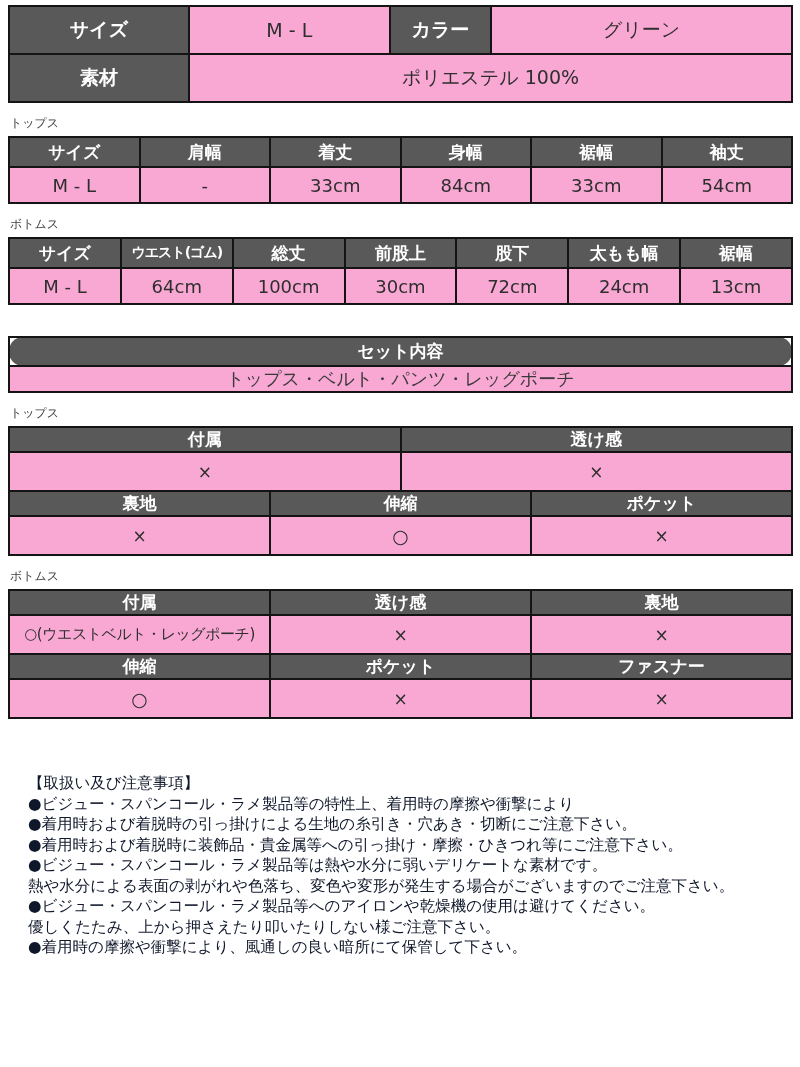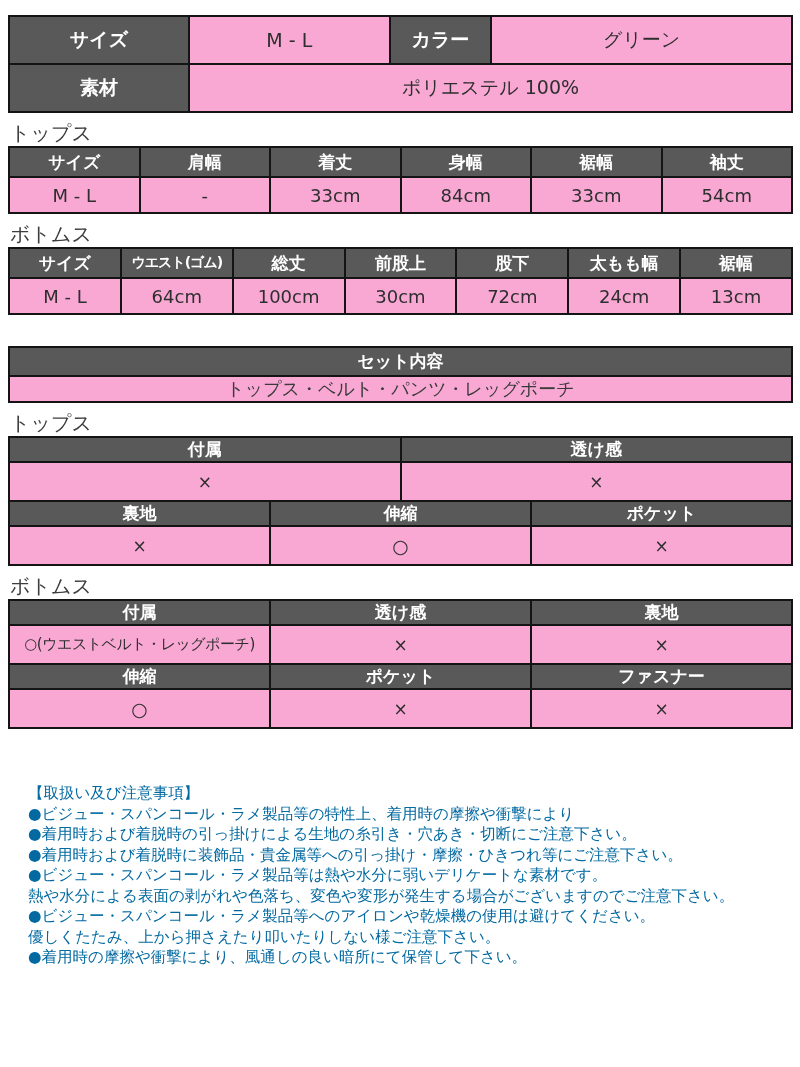--- a/index.html
+++ b/index.html
@@ -3,21 +3,21 @@
 <meta charset="utf-8">
 <style>
   * { margin: 0; padding: 0; box-sizing: border-box; }
   html, body { background: #ffffff; }
   body {
     width: 800px; height: 1067px;
     font-family: "DejaVu Sans", "Liberation Sans", sans-serif;
     color: #2e2e2e;
     overflow: hidden;
   }
-  .page { padding: 15px 7px 0 8px; width: 800px; }
+  .page { padding: 5px 7px 0 8px; width: 800px; }
 
   table {
     border-collapse: collapse;
     width: 785px;
     table-layout: fixed;
   }
   th, td {
     border: 2px solid #141414;
     text-align: center;
     vertical-align: middle;
@@ -30,46 +30,46 @@
     font-weight: bold;
   }
   td { background: #f9a8d4; color: #2e2e2e; font-weight: normal; }
 
   
   .t-summary th { font-size: 19px; height: 48px; }
   .t-summary td { font-size: 19px; height: 48px; }
 
   
   .section-label {
-    font-size: 20px; color: #3d3d3d;
+    font-size: 12px; color: #3d3d3d;
     margin: 10px 0 3px 2px; height: 20px; line-height: 20px;
   }
 
   
   .t-size th { font-size: 17px; height: 30px; }
   .t-size td { font-size: 18px; height: 36px; }
   .t-size th.small { font-size: 14px; letter-spacing: -1px; }
 
   
   .t-set { margin-top: 31px; }
-  .t-set th { font-size: 17px; height: 29px; }
+  .t-set th { font-size: 17px; height: 29px; border-radius: 14px; }
   .t-set td { font-size: 18px; height: 16px; color: #3a3a3a; }
 
   
   .t-feat th { font-size: 17px; height: 24px; }
   .t-feat td { font-size: 17px; height: 39px; }
   .t-feat td.circle { font-size: 19px; }
   .t-feat td.long { font-size: 15px; letter-spacing: -0.5px; }
 
   
   .notes {
     margin: 54px 0 0 20px;
     font-size: 15.5px;
     line-height: 20.5px;
-    color: #0369a1;
+    color: #0f172a;
   }
   .notes div { white-space: nowrap; }
 </style>
 </head>
 <body>
 
 <div class="page">
 
   <table class="t-summary">
     <colgroup>

